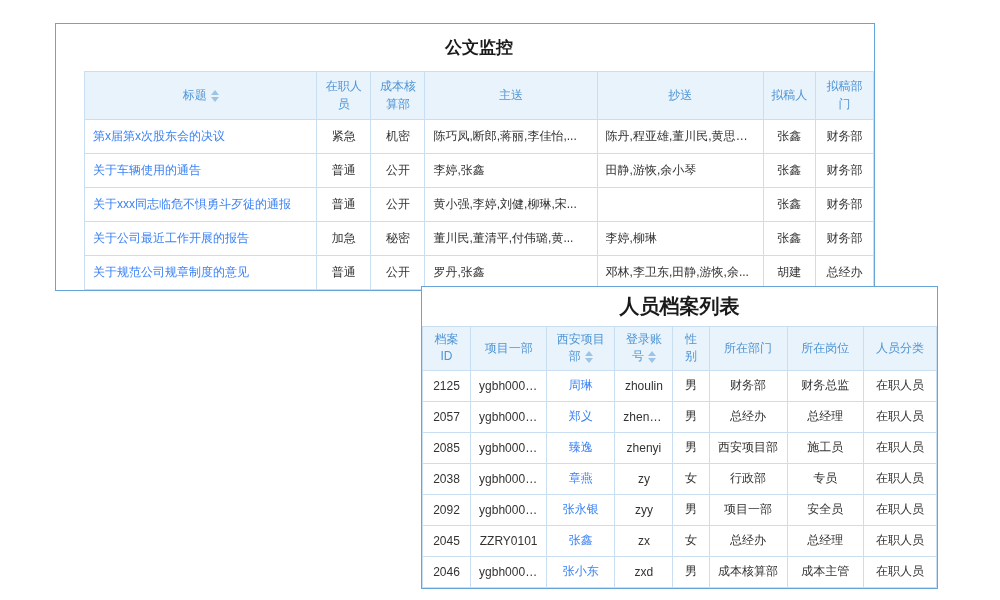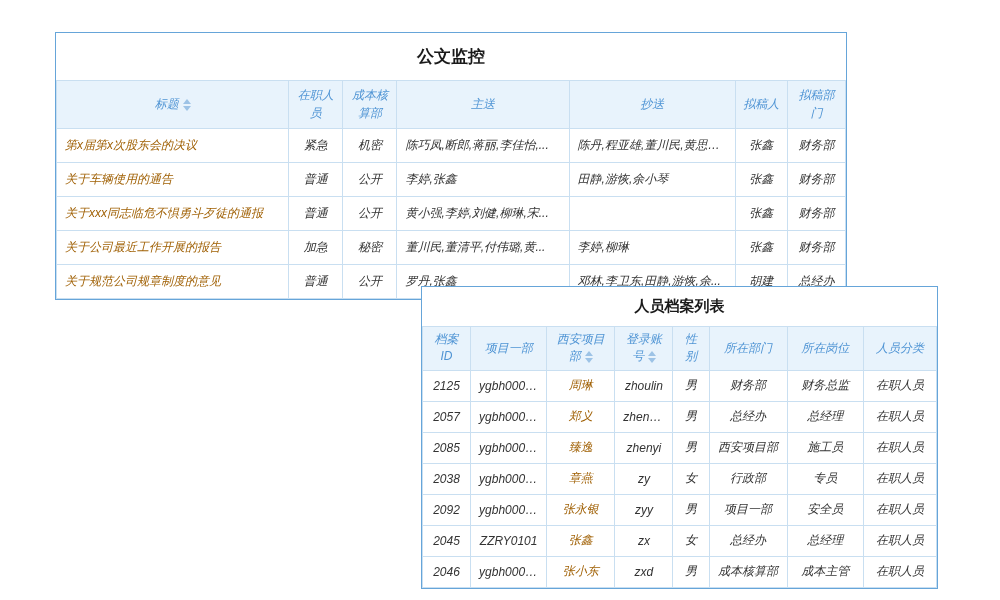--- a/index.html
+++ b/index.html
@@ -16,22 +16,22 @@
     border: 1px solid #66a5d9;
   }
   .panel-title {
     font-weight: bold;
     color: #1a1a1a;
     display: flex;
     align-items: center;
     justify-content: center;
   }
   #panel-doc .panel-title { height: 47px; font-size: 17px; }
-  #panel-person .panel-title { height: 39px; font-size: 15px; font-family: Liberation Serif, serif; }
-  table { width: 100%; border-collapse: collapse; table-layout: fixed; font-style: italic; }
+  #panel-person .panel-title { height: 39px; font-size: 20px; font-family: Liberation Serif, serif; }
+  table { width: 100%; border-collapse: collapse; table-layout: fixed; }
   th {
     background: #e8f3fc;
     color: #4f94d4;
     font-weight: normal;
     font-size: 12px;
     padding: 4px 6px;
     border: 1px solid #c9dff1;
     text-align: center;
     vertical-align: middle;
     line-height: 1.45;
@@ -45,40 +45,40 @@
     vertical-align: middle;
     white-space: nowrap;
     overflow: hidden;
     text-overflow: ellipsis;
   }
   #panel-doc thead tr { height: 48px; }
   #panel-doc tbody tr { height: 34px; }
   #panel-person thead tr { height: 38px; }
   #panel-person tbody tr { height: 31px; }
   .al { text-align: left; }
-  .link { color: #a16207; cursor: pointer; text-decoration: none; }
+  .link { color: #3b82f6; cursor: pointer; text-decoration: none; }
   .caret {
     display: inline-flex;
     flex-direction: column;
     margin-left: 4px;
     vertical-align: middle;
     gap: 2px;
   }
   .caret i {
     display: block; width: 0; height: 0;
     border-left: 4px solid transparent;
     border-right: 4px solid transparent;
   }
   .caret .up { border-bottom: 5px solid #9dc3e6; }
   .caret .down { border-top: 5px solid #9dc3e6; }
 </style>
 </head>
 <body>
 
-<div class="panel" id="panel-doc" style="left:55px; top:32px; width:790px;">
+<div class="panel" id="panel-doc" style="left:55px; top:23px; width:790px;padding-left:28px;">
   <div class="panel-title">公文监控</div>
   <table>
     <colgroup>
       <col style="width:232px">
         <col style="width:54px">
         <col style="width:54px">
         <col style="width:172px">
         <col style="width:166px">
         <col style="width:52px">
         <col style="width:58px">

